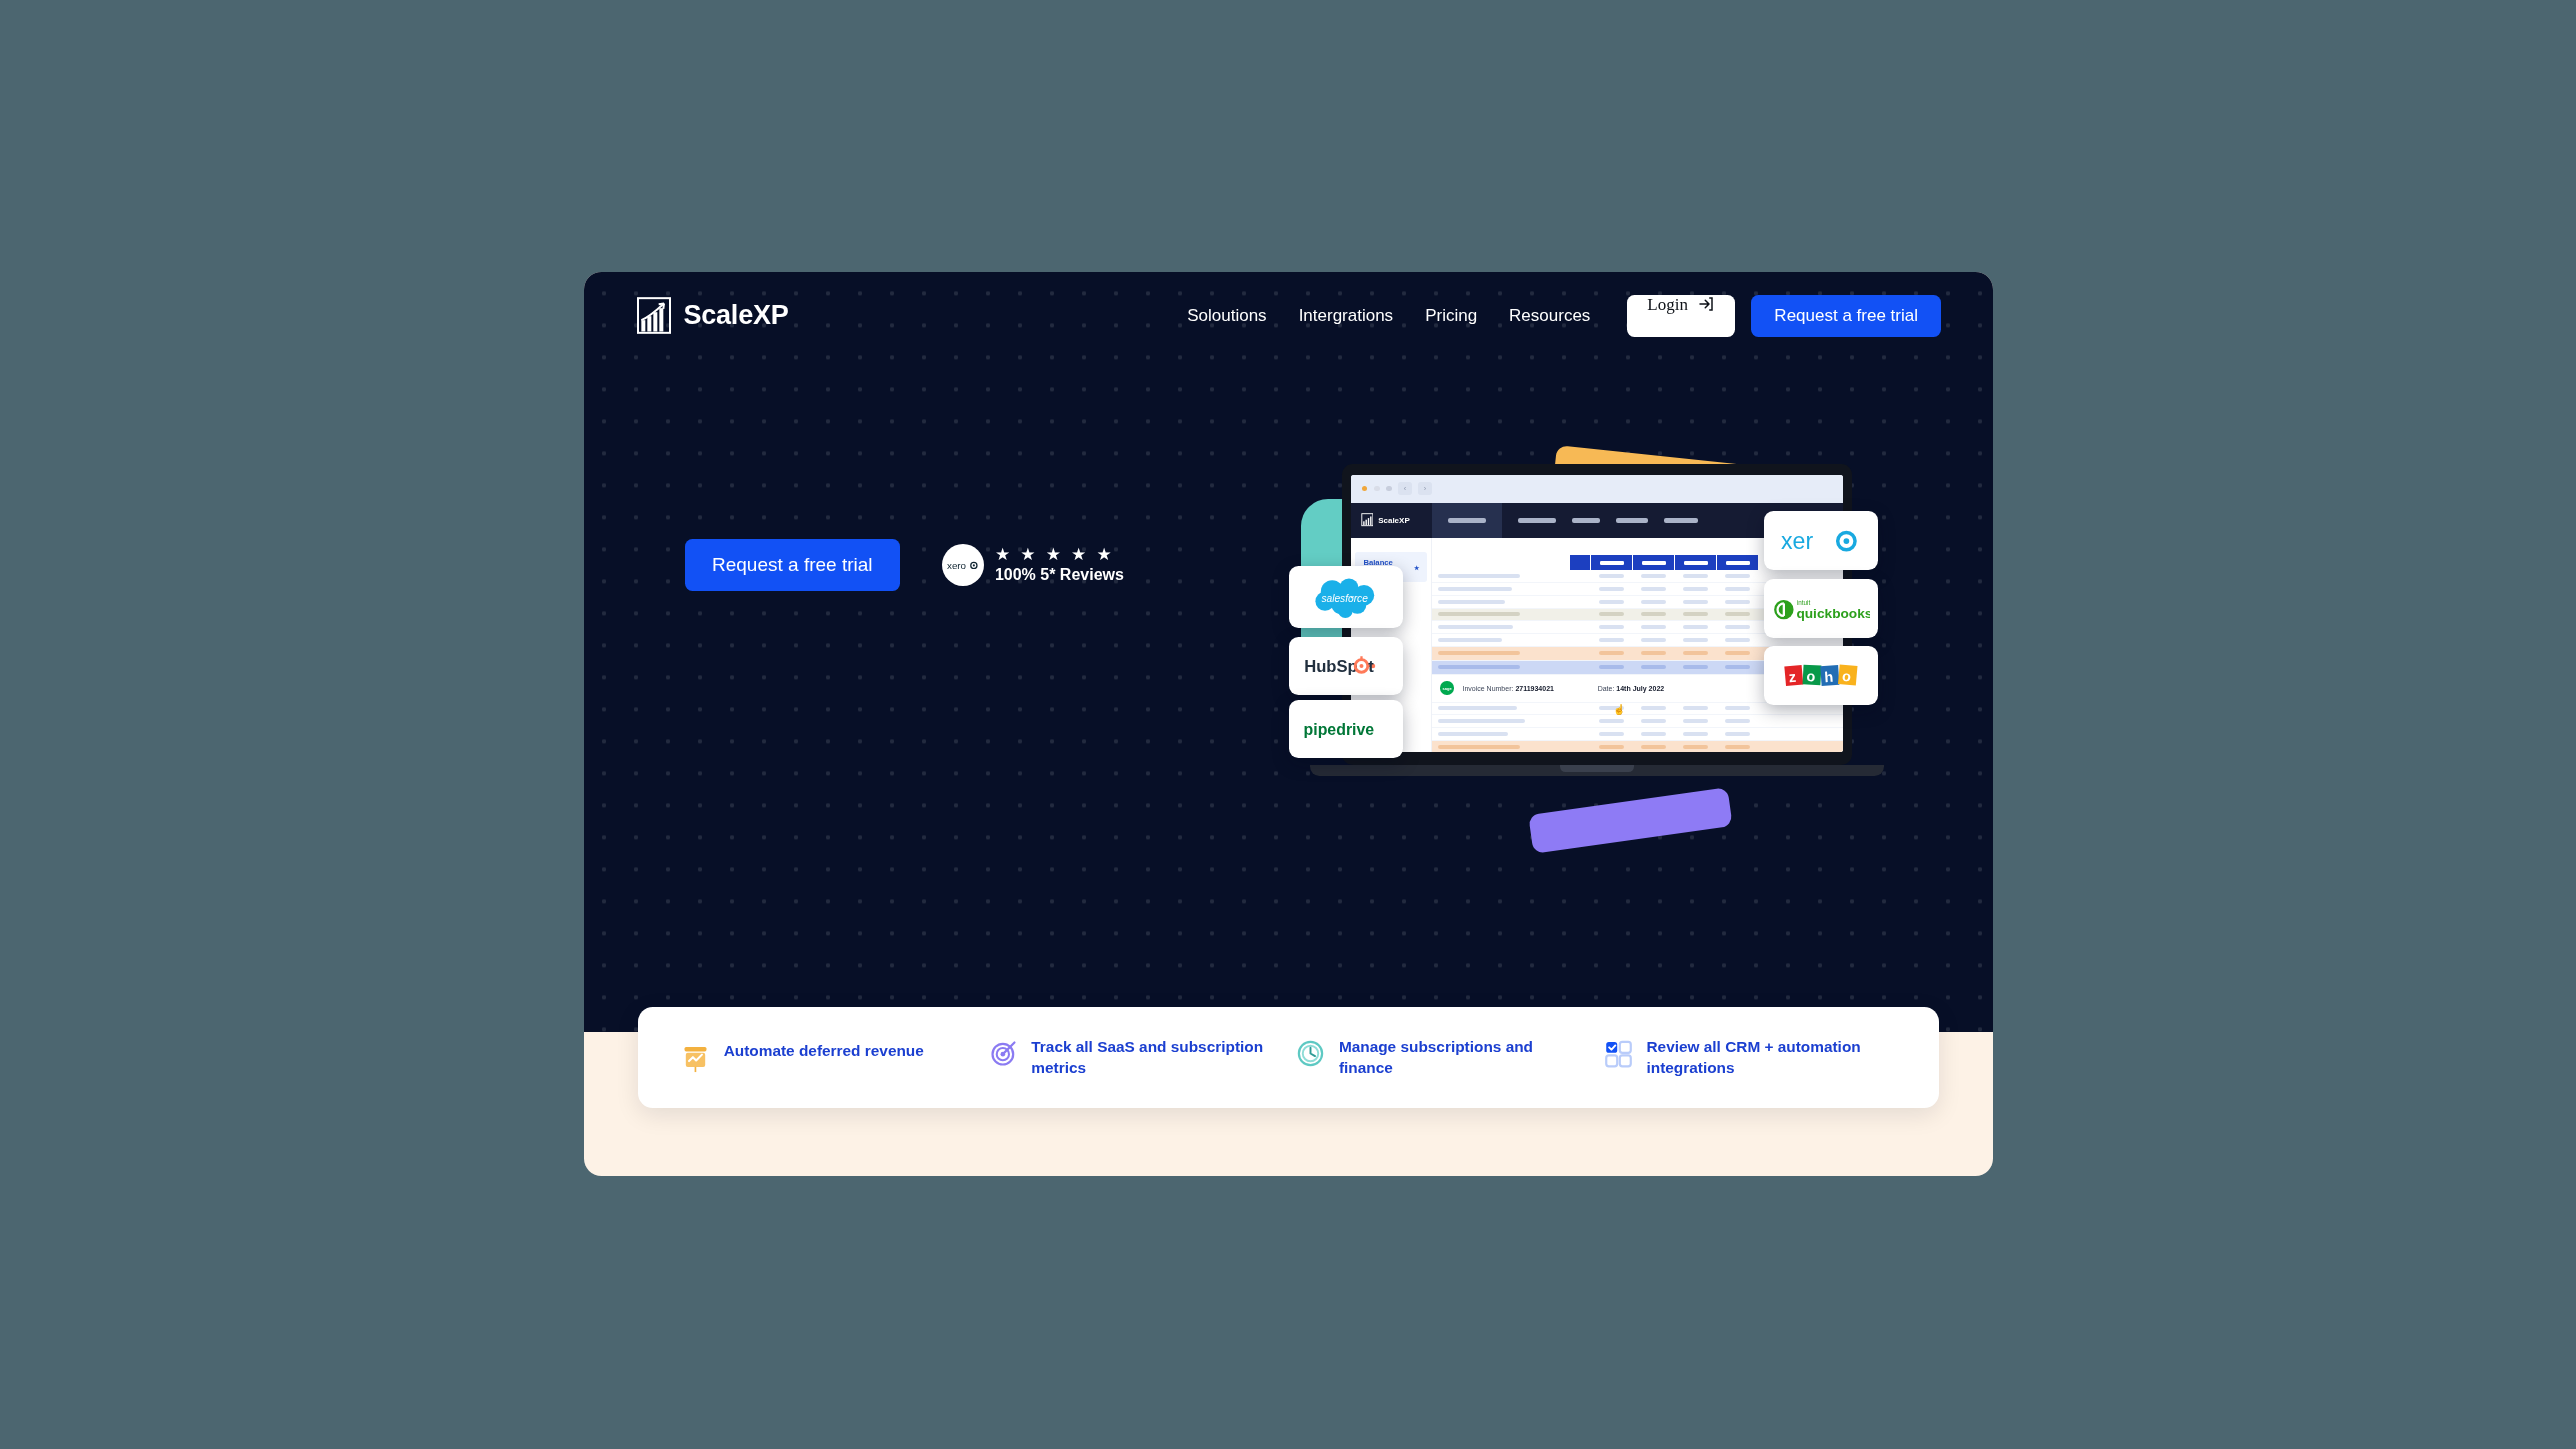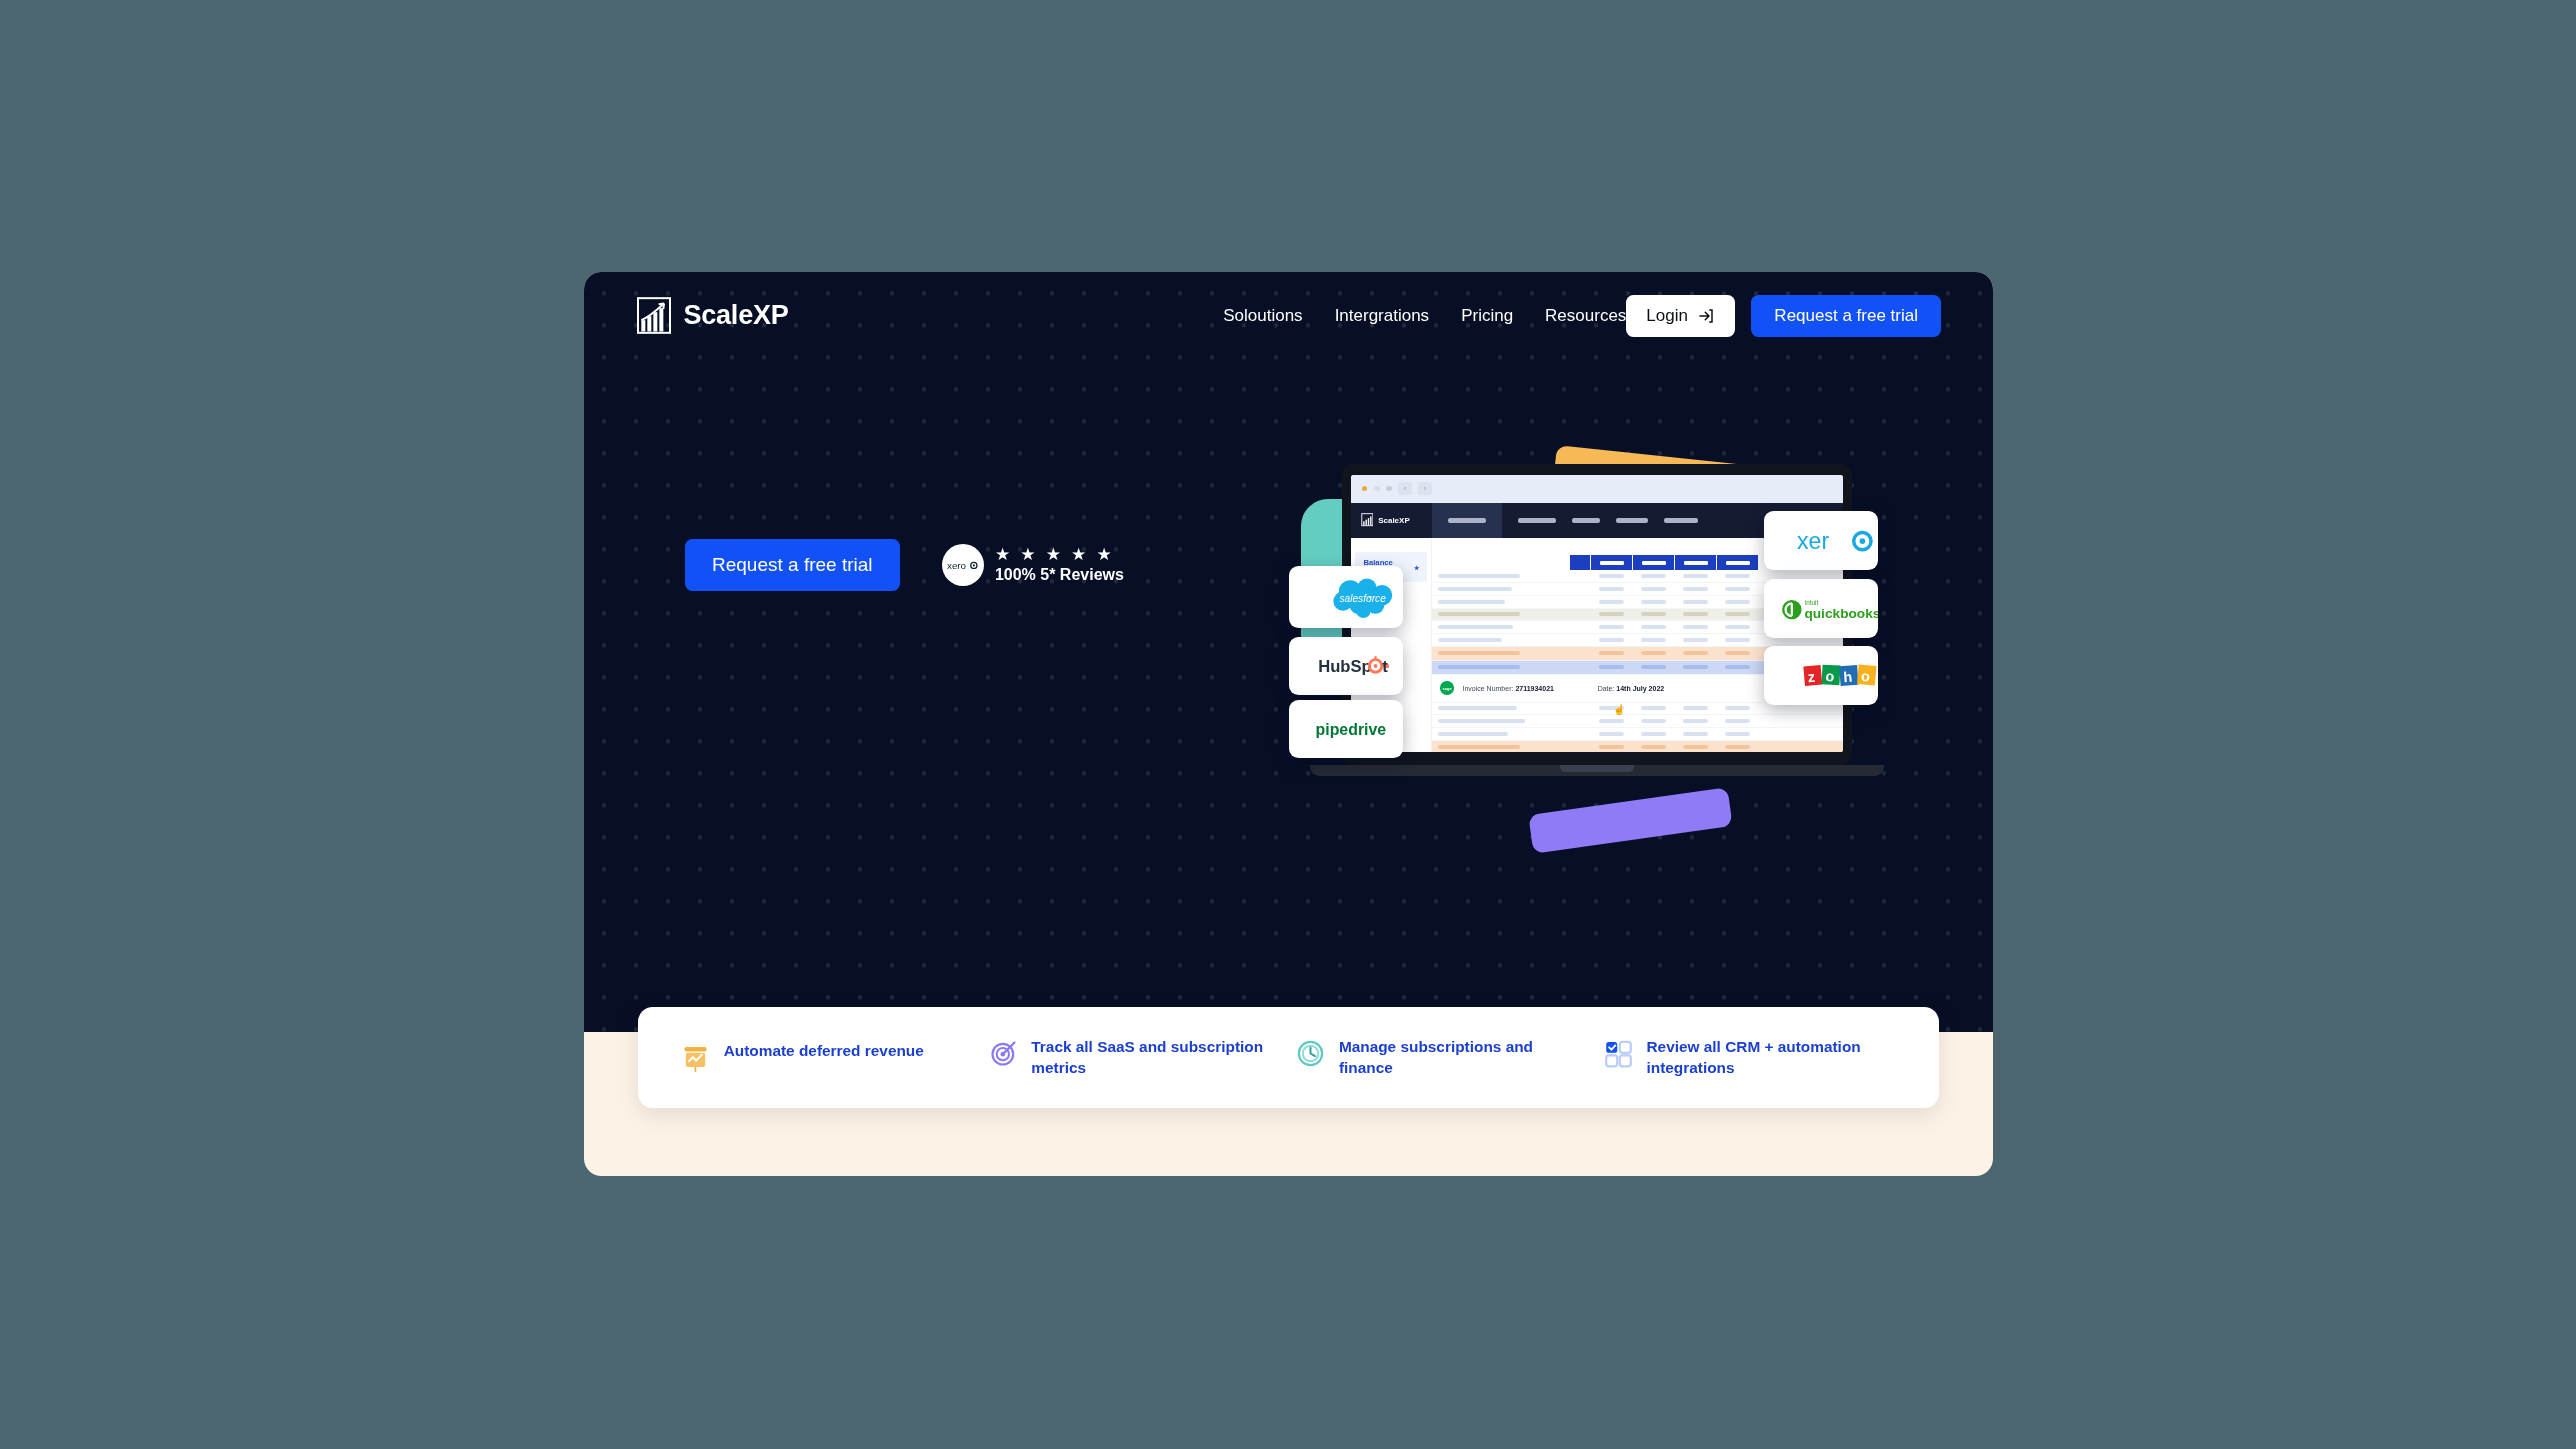--- a/index.html
+++ b/index.html
@@ -38,26 +38,27 @@
   .brand-name{
     color:#ffffff; font-size:27px; font-weight:bold; letter-spacing:-0.2px;
   }
   .nav-spacer{ flex:1; }
   .nav-links{ display:flex; align-items:center; gap:32px; }
   .nav-link{
     color:#ffffff; font-size:17px; font-weight:400;
     text-decoration:none; white-space:nowrap; cursor:pointer;
   }
   .btn-login{
-    display:flex; align-items:center; gap:9.4px;
+    display:flex; align-items:flex-start; gap:9.4px;
     background:#ffffff; color:#0d1117;
     border:none; border-radius:7.4px;
     padding:0 20px; height:42px;
-    font-size:17px; font-family:Liberation Sans, sans-serif; cursor:pointer;
+    font-size:17px; font-family:Liberation Serif, serif; cursor:pointer;
     margin-right:16px;
+    margin-left:37px;
   }
   .btn-login svg{ width:18px; height:18px; display:block; }
   .btn-trial-nav{
     background:#1251f5; color:#ffffff;
     border:none; border-radius:7.4px;
     padding:0 23px; height:42px;
     font-size:17px; font-family:inherit; cursor:pointer;
     white-space:nowrap;
   }
   
@@ -190,21 +191,21 @@
     display:flex; align-items:center; justify-content:center;
     color:#fff; font-size:4px; font-weight:bold; flex:0 0 auto;
   }
   .inv-txt{ font-size:7px; color:#3c4558; white-space:nowrap; }
   .inv-txt b{ color:#141a2b; }
   .cursor-hand{ position:absolute; left:181px; top:166px; font-size:10px; color:#2b3550; }
   
   .logo-card{
     position:absolute; background:#ffffff; border-radius:9.4px;
     box-shadow:0 5.4px 17.4px rgba(4,10,30,0.30);
-    display:flex; align-items:center; justify-content:flex-end;
+    display:flex; align-items:center; justify-content:center;
   }
   .lc-salesforce{ left:1.3px; top:121px; width:114px; height:62px; }
   .lc-hubspot{   left:1.3px; top:192px; width:114px; height:58px; }
   .lc-pipedrive{ left:1.3px; top:255px; width:114px; height:58px; }
   .lc-xero{      left:476px; top:66px;  width:114px; height:59px; }
   .lc-qb{        left:476px; top:134px; width:114px; height:59px; }
   .lc-zoho{      left:476px; top:201px; width:114px; height:59px; }
   
   .discover{
     position:absolute; left:0; top:698px; width:100%;

